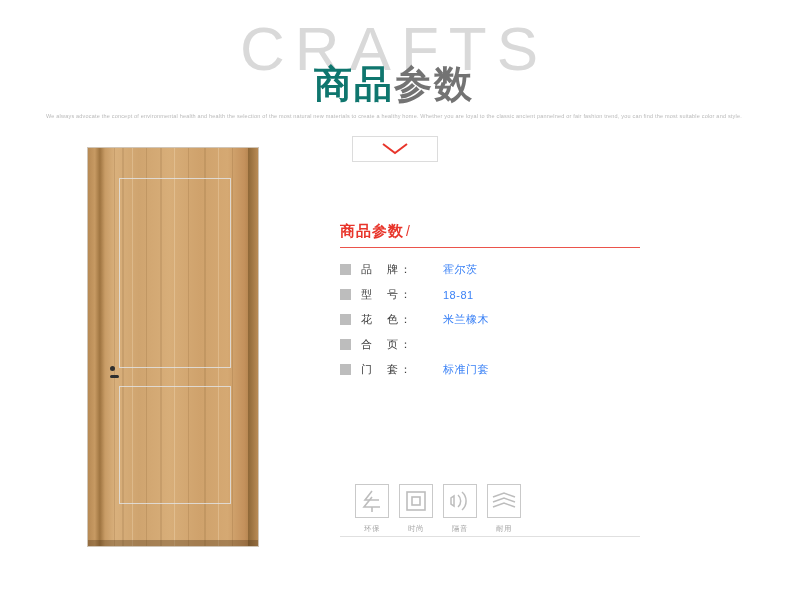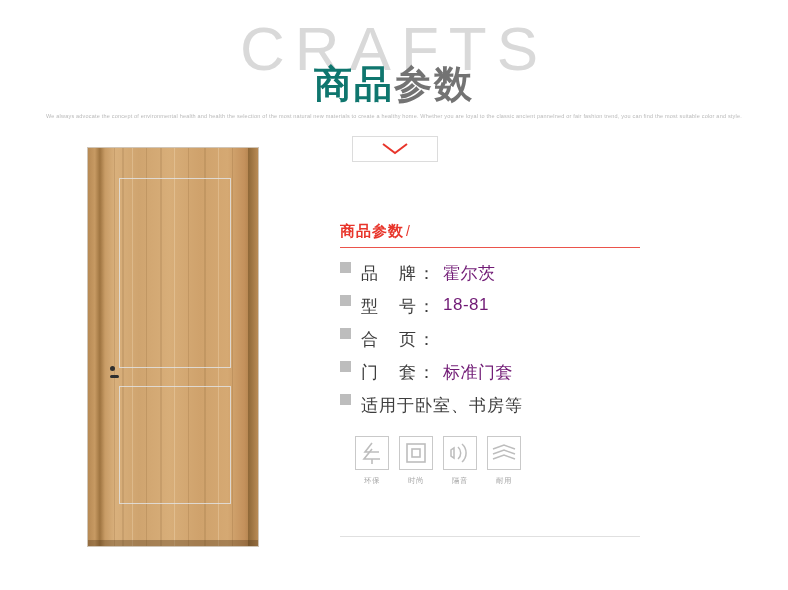--- a/index.html
+++ b/index.html
@@ -183,52 +183,52 @@
   }
   .params-rule {
     width: 300px;
     height: 1px;
     background: #e8352b;
     opacity: 0.85;
     margin-bottom: 14px;
   }
   .param-row {
     display: flex;
-    align-items: flex-start;
+    align-items: center;
     margin-bottom: 10px;
-    font-size: 17px;
+    font-size: 11px;
     color: #3a3a3a;
   }
   .bullet {
     width: 11px;
     height: 11px;
     background: #bdbdbd;
     margin-right: 10px;
     flex: 0 0 auto;
   }
   .p-label {
     width: 82px;
     letter-spacing: 2px;
     color: #3d3d3d;
     flex: 0 0 auto;
   }
   .p-value {
-    color: #701a75;
+    color: #3b82f6;
     letter-spacing: 0.5px;
   }
   .p-single {
     letter-spacing: 1px;
     color: #3d3d3d;
   }
 
   
   .features {
     position: absolute;
     left: 355px;
-    top: 436px;
+    top: 484px;
     width: 200px;
   }
   .feature-icons {
     display: flex;
     gap: 10px;
   }
   .fi {
     width: 34px;
     height: 34px;
     position: relative;
@@ -314,30 +314,31 @@
       <span class="p-label">品　牌：</span>
       <span class="p-value">霍尔茨</span>
     </div>
     <div class="param-row">
       <span class="bullet"></span>
       <span class="p-label">型　号：</span>
       <span class="p-value">18-81</span>
     </div>
     <div class="param-row">
       <span class="bullet"></span>
+      <span class="p-label">花　色：</span>
+      <span class="p-value">米兰橡木</span>
+    </div>
+    <div class="param-row">
+      <span class="bullet"></span>
       <span class="p-label">合　页：</span>
     </div>
     <div class="param-row">
       <span class="bullet"></span>
       <span class="p-label">门　套：</span>
       <span class="p-value">标准门套</span>
-    </div>
-    <div class="param-row">
-      <span class="bullet"></span>
-      <span class="p-single">适用于卧室、书房等</span>
     </div>
   </div>
 
   <div class="features">
     <div class="feature-icons">
       <div class="fi">
         <svg width="34" height="34" viewBox="0 0 34 34">
           <rect x="0.5" y="0.5" width="33" height="33" fill="none" stroke="#c9c9c9"></rect>
           <polyline points="17,7 10,16 24,16" fill="none" stroke="#bdbdbd" stroke-width="1.6"></polyline>
           <polyline points="17,13 9,23 25,23" fill="none" stroke="#bdbdbd" stroke-width="1.6"></polyline>

